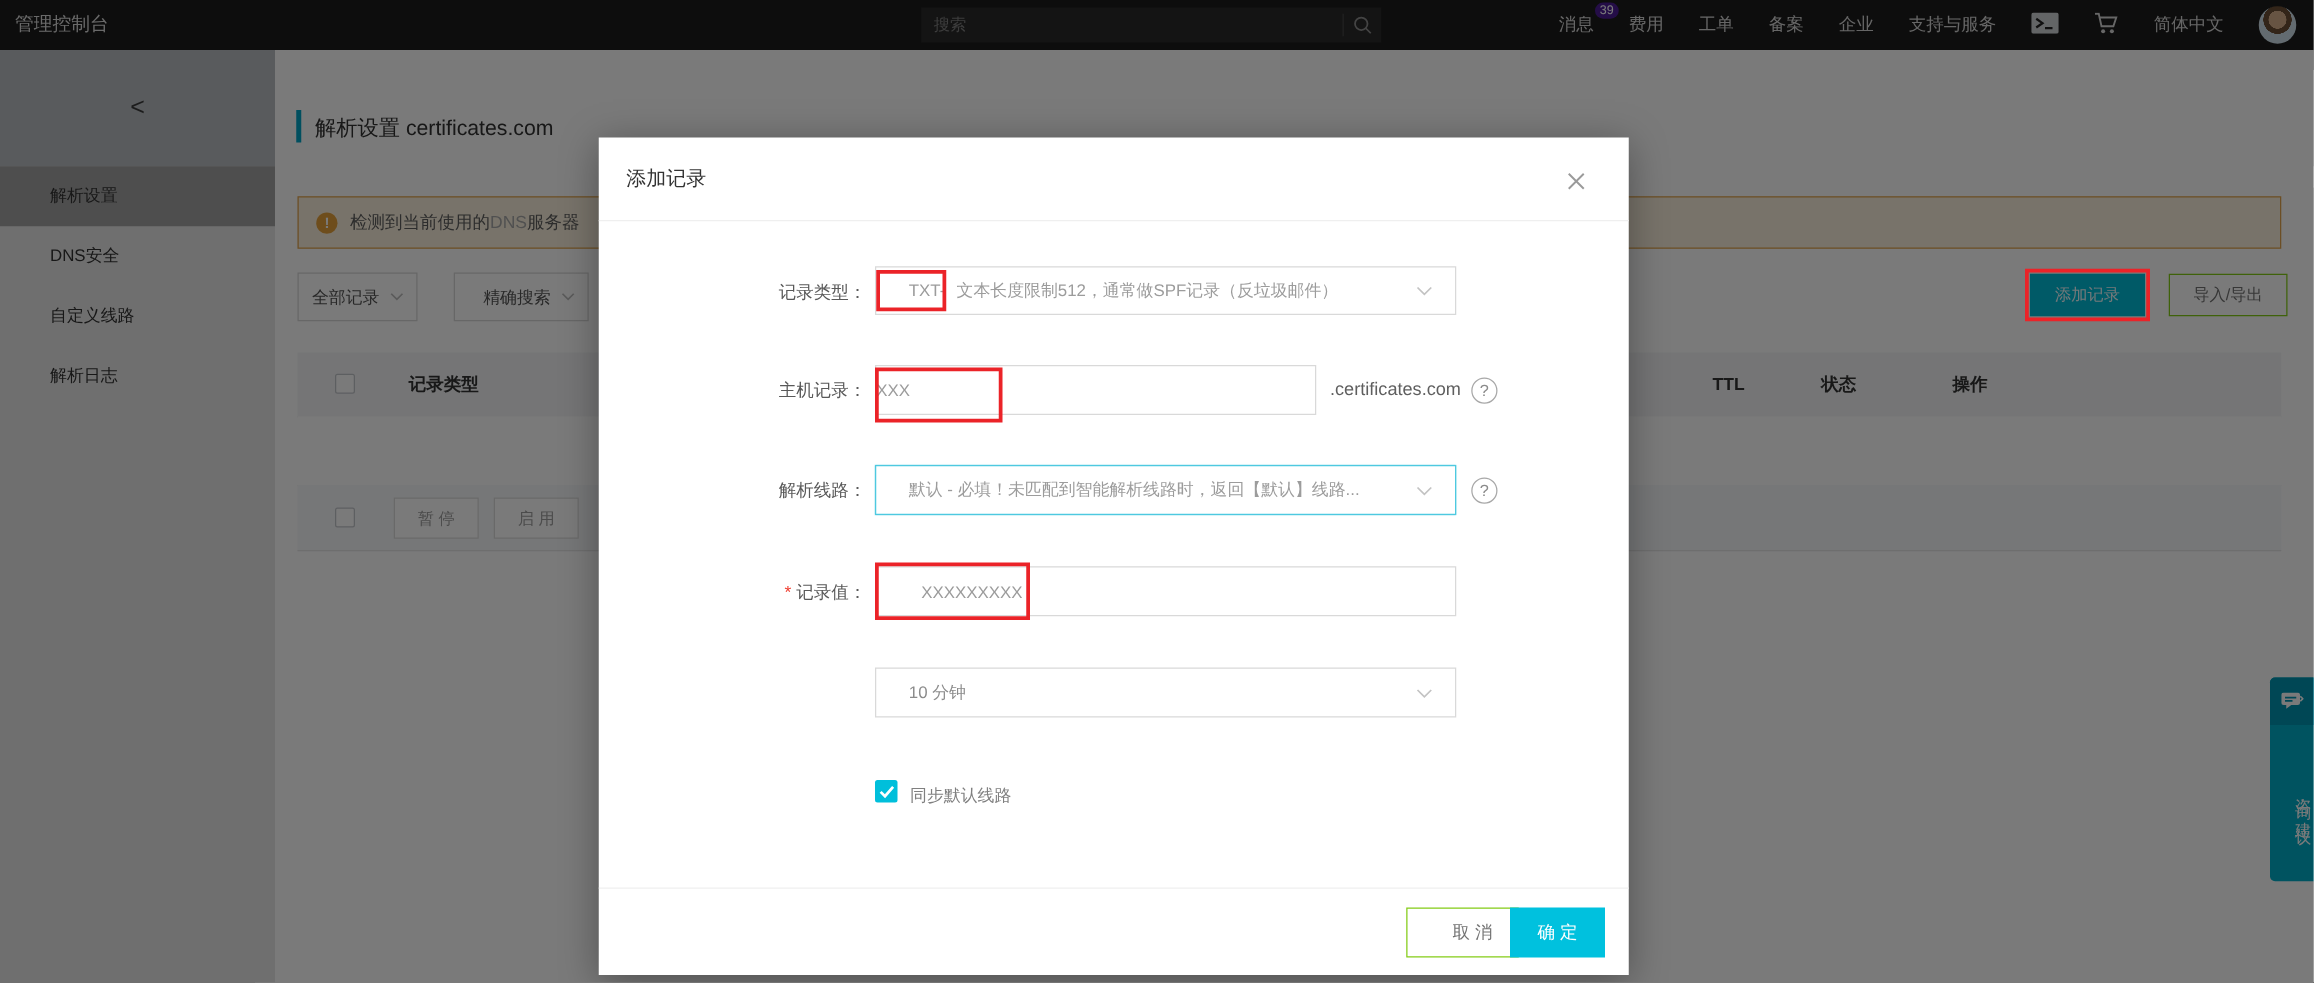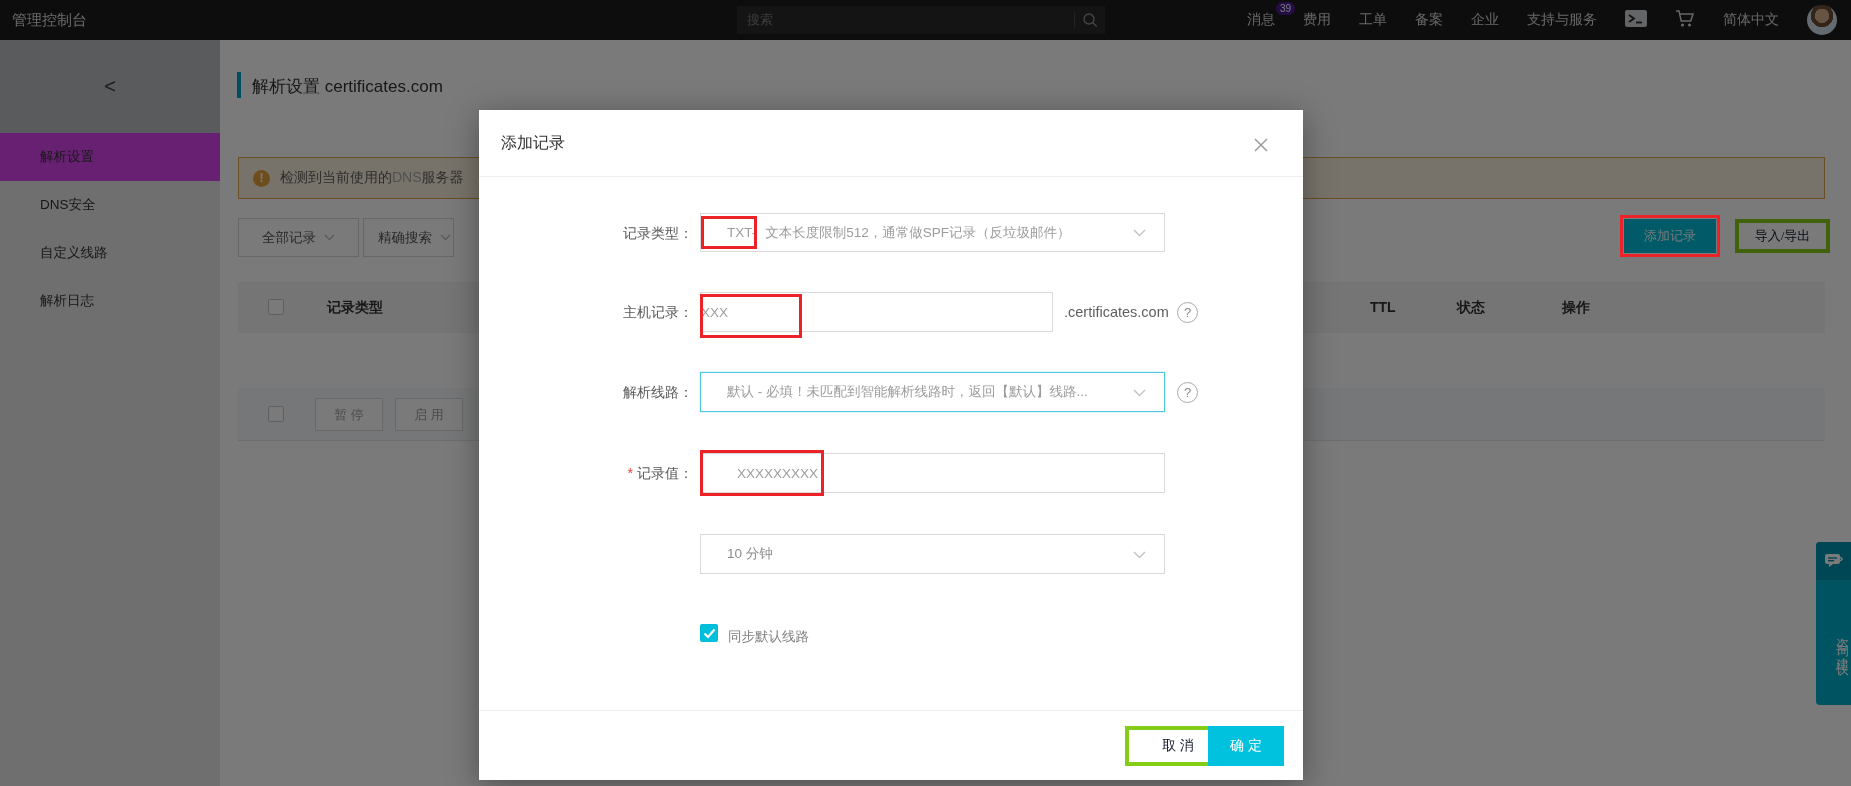--- a/index.html
+++ b/index.html
@@ -20,41 +20,41 @@
          line-height:13px;padding:0 4px;border-radius:8px;}
   .avatar{width:30px;height:30px;border-radius:50%;
     background:radial-gradient(circle at 50% 36%, #d8b08c 0 29%, #6b4f35 30% 46%, #cfe0ea 47%);}
 
   
   .sidebar{left:0;top:40px;width:220px;height:746px;background:#E8E8E8;}
   .side-head{left:0;top:0;width:220px;height:93px;background:#BABEC2;display:flex;align-items:center;justify-content:center;
              color:#3c3c3c;font-size:20px;}
   .side-menu{left:0;top:93px;width:220px;}
   .side-item{height:48px;line-height:48px;padding-left:40px;font-size:13.5px;color:#333;}
-  .side-item.active{background:#d946ef;}
-
-  
-  .main-head{left:220px;top:40px;width:1631px;height:93px;background:#fff;border-bottom:1px solid #E3E3E3;
+  .side-item.active{background:#a3a3a3;}
+
+  
+  .main-head{left:220px;top:56px;width:1631px;height:93px;background:#fff;border-bottom:1px solid #E3E3E3;
              display:flex;align-items:center;}
   .accent-bar{left:17px;top:32px;width:4px;height:26px;background:#00A5C7;}
   .page-title{padding-left:32px;font-size:17px;color:#333;}
   .content{left:220px;top:133px;width:1631px;height:653px;background:#fff;}
 
   .banner{left:18px;top:24px;width:1587px;height:42px;background:#FBF1DE;border:1px solid #E2A44D;
           display:flex;align-items:center;padding-left:14px;box-sizing:border-box;}
   .warn-ic{width:17px;height:17px;border-radius:50%;background:#E6A23C;color:#fff;font-size:12px;font-weight:bold;
            display:flex;align-items:center;justify-content:center;}
   .banner .txt{margin-left:10px;font-size:14px;color:#5e5e5e;}
   .banner .code{color:#A8A8A8;}
 
   .filter-btn{height:39px;box-sizing:border-box;background:#fff;border:1px solid #D7D7D7;color:#555;font-size:13.5px;
               display:flex;align-items:center;justify-content:center;gap:8px;}
   .btn{display:flex;align-items:center;justify-content:center;font-size:13px;box-sizing:border-box;cursor:pointer;}
   .btn.cyan{background:#00BCD8;color:#f2fbfd;border:none;}
-  .btn.plain{background:#fff;border:4px solid #84cc16;color:#0f172a;font-family:Liberation Serif, serif;}
+  .btn.plain{background:#fff;border:1px solid #84cc16;color:#737373;}
   .btn.ghost{background:#fff;border:1px solid #DCDCDC;color:#9f9f9f;}
 
   .tbl-head{left:18px;top:149px;width:1587px;height:51px;background:#F4F5F7;border-bottom:1px solid #E6E6E6;}
   .th{position:absolute;top:0;height:51px;line-height:51px;font-size:14px;color:#333;font-weight:bold;}
   .row-empty{left:18px;top:200px;width:1587px;height:55px;background:#fff;border-bottom:1px solid #ECECEC;}
   .row-batch{left:18px;top:255px;width:1587px;height:52px;background:#F7F8FA;border-bottom:1px solid #E6E6E6;}
   .cb{box-sizing:border-box;width:16px;height:16px;border:1px solid #C3C6CB;background:#fff;border-radius:2px;}
 
   
   .side-tab{left:1816px;top:542px;width:35px;height:163px;background:#00AEC9;border-radius:4px 0 0 4px;z-index:4;}
@@ -155,27 +155,27 @@
 
   <div class="abs content">
 
     <div class="abs banner">
       <div class="warn-ic">!</div>
       <div class="txt">
         <span>检测到当前使用的</span><span class="code">DNS</span><span>服务器</span>
       </div>
     </div>
 
-    <div class="abs filter-btn" style="left:18px;top:85px;width:121px;">
+    <div class="abs filter-btn" style="left:18px;top:85px;width:96px;">
       <span>全部记录</span>
       <svg width="11" height="7" viewBox="0 0 11 7">
           <path d="M1 1 L5.5 5.5 L10 1" fill="none" stroke="#BDBDBD" stroke-width="1.4"></path>
         </svg>
     </div>
-    <div class="abs filter-btn" style="left:143px;top:85px;width:91px;padding-left:12px;">
+    <div class="abs filter-btn" style="left:143px;top:85px;width:108px;padding-left:12px;">
       <span>精确搜索</span>
       <svg width="11" height="7" viewBox="0 0 11 7">
           <path d="M1 1 L5.5 5.5 L10 1" fill="none" stroke="#BDBDBD" stroke-width="1.4"></path>
         </svg>
     </div>
 
     <div class="abs btn cyan" style="left:1404px;top:86px;width:92px;height:34px;">添加记录</div>
     <div class="abs btn plain" style="left:1515px;top:86px;width:95px;height:34px;">导入/导出</div>
 
     <div class="abs tbl-head">

